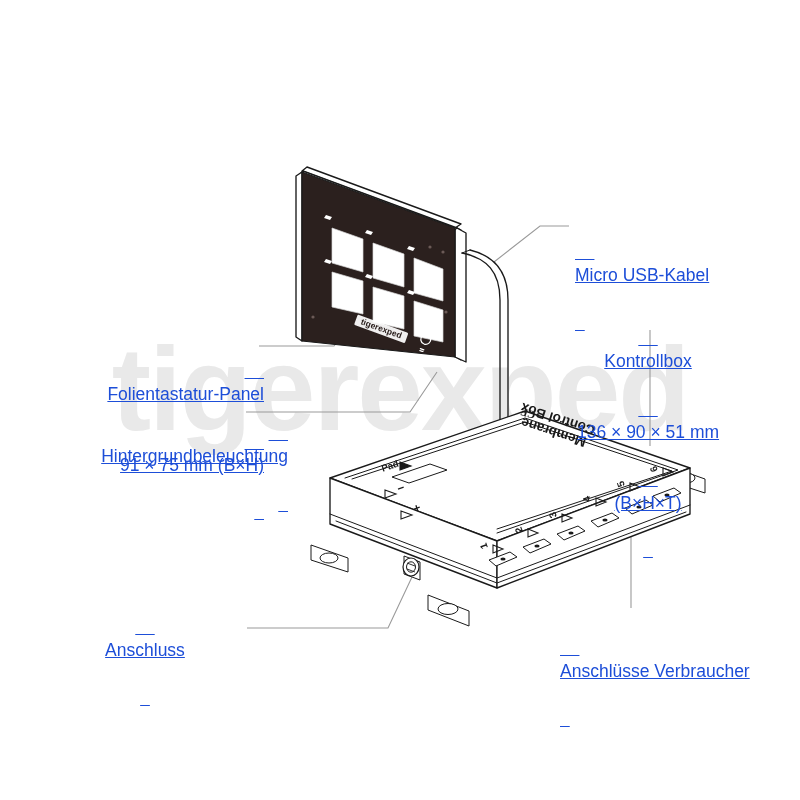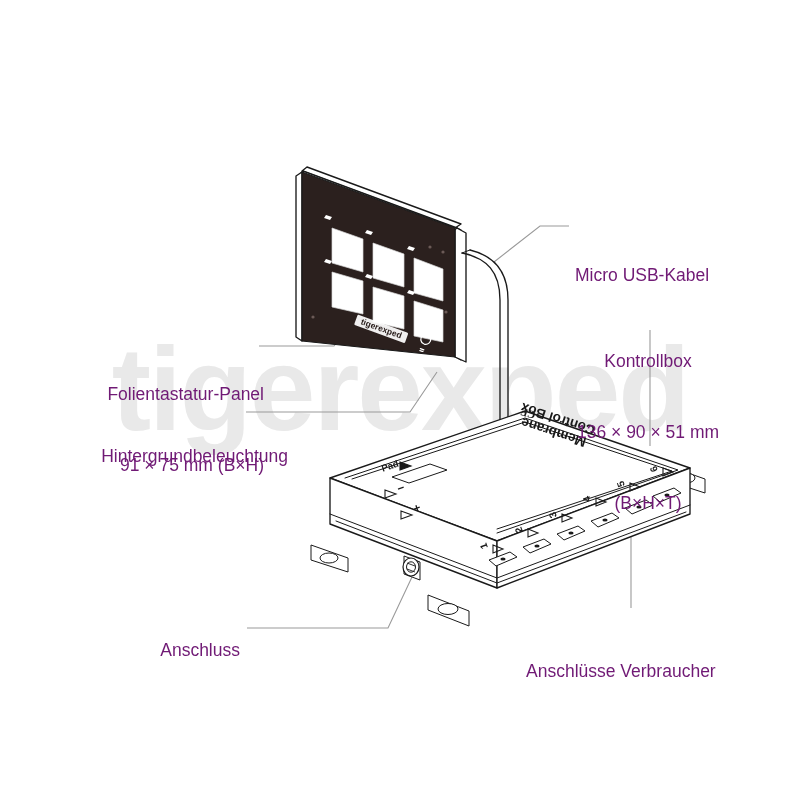--- a/index.html
+++ b/index.html
@@ -13,30 +13,30 @@
     position:absolute; left:0; top:330px; width:800px;
     text-align:center; font-size:118px; font-weight:700;
     color:#e9e9e9; letter-spacing:-2px; line-height:1;
     user-select:none; white-space:nowrap;
   }
 
   
   .art{position:absolute;left:0;top:0;width:800px;height:800px;}
 
   
-  .callout{position:absolute;color:#701a75;font-size:17.5px;line-height:1.35;white-space:pre;}
+  .callout{position:absolute;color:#1d4ed8;font-size:17.5px;line-height:1.35;white-space:pre;text-decoration:underline;}
   .callout.right{text-align:right;}
   .callout.left{text-align:left;}
 
   #lbl-panel{left:14px;top:336px;width:250px;}
   #lbl-backlight{left:0px;top:398px;width:260px;padding-left:28px;}
   #lbl-usb{left:575px;top:217px;}
   #lbl-box{left:577px;top:303px;text-align:center;}
-  #lbl-power{left:50px;top:592px;width:190px;}
-  #lbl-loads{left:526px;top:613px;}
+  #lbl-power{left:50px;top:592px;width:190px;text-align:center;}
+  #lbl-loads{left:560px;top:613px;}
 </style>
 </head>
 <body>
 
 <div id="stage">
 
   <div class="watermark">tigerexped</div>
 
   <svg class="art" viewBox="0 0 800 800">
     <defs>

